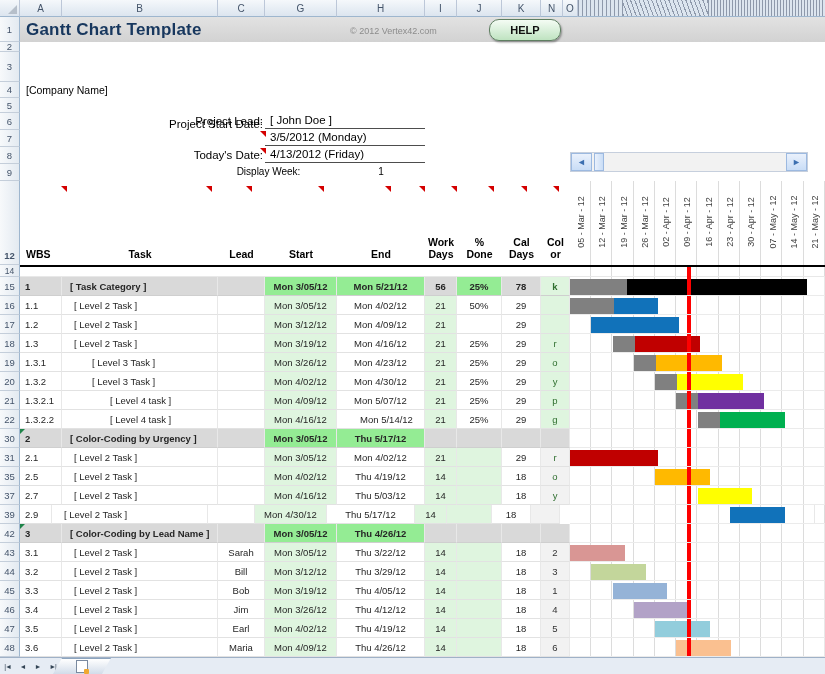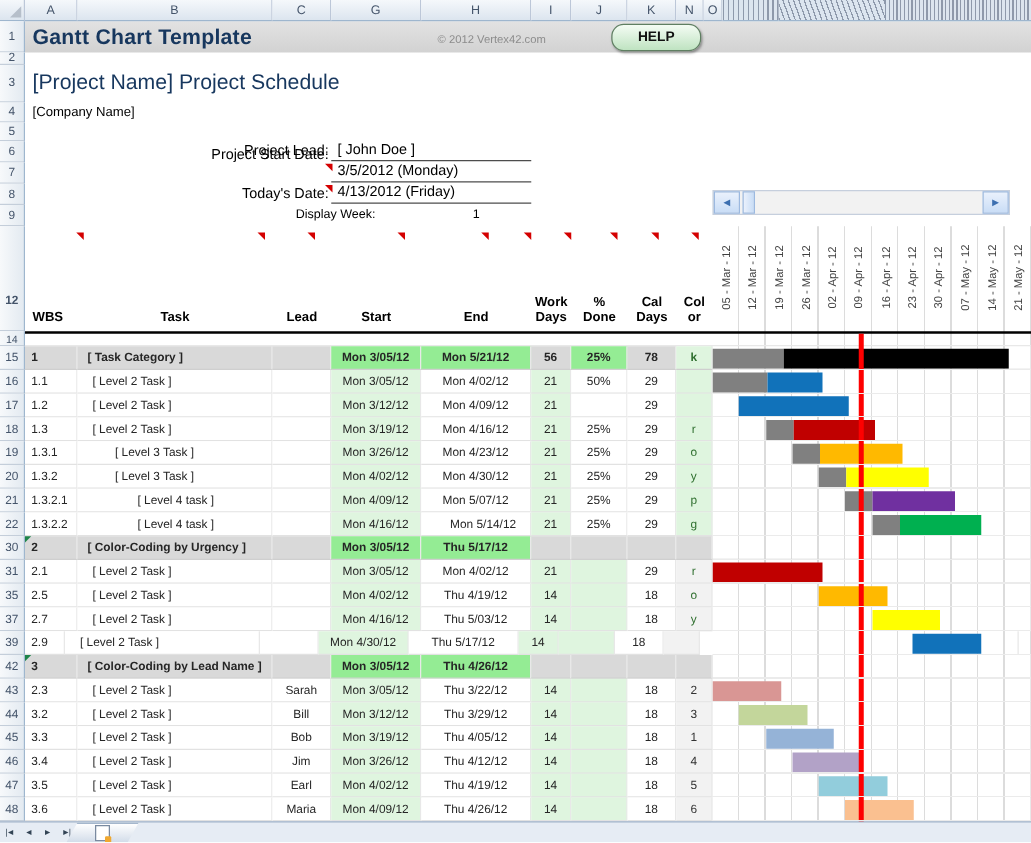--- a/index.html
+++ b/index.html
@@ -104,21 +104,21 @@
   <div id="gutter" class="abs">
       <div class="gcellnum" style="height: 25px;">1</div>
       <div class="gcellnum" style="height: 10px;">2</div>
       <div class="gcellnum" style="height: 30px;">3</div>
       <div class="gcellnum" style="height: 16px;">4</div>
       <div class="gcellnum" style="height: 15px;">5</div>
       <div class="gcellnum" style="height: 17px;">6</div>
       <div class="gcellnum" style="height: 17px;">7</div>
       <div class="gcellnum" style="height: 17px;">8</div>
       <div class="gcellnum" style="height: 17px;">9</div>
-      <div class="gcellnum" style="height: 84px; align-items: flex-end; padding-bottom: 18px; font-weight: bold;">12</div>
+      <div class="gcellnum" style="height: 84px; align-items: flex-end; padding-bottom: 3px; font-weight: bold;">12</div>
       <div class="gcellnum" style="height: 12px; font-size: 8.5px;">14</div>
       <div class="gcellnum" style="height: 19px;">15</div>
       <div class="gcellnum" style="height: 19px;">16</div>
       <div class="gcellnum" style="height: 19px;">17</div>
       <div class="gcellnum" style="height: 19px;">18</div>
       <div class="gcellnum" style="height: 19px;">19</div>
       <div class="gcellnum" style="height: 19px;">20</div>
       <div class="gcellnum" style="height: 19px;">21</div>
       <div class="gcellnum" style="height: 19px;">22</div>
       <div class="gcellnum" style="height: 19px;">30</div>
@@ -133,21 +133,20 @@
       <div class="gcellnum" style="height: 19px;">46</div>
       <div class="gcellnum" style="height: 19px;">47</div>
       <div class="gcellnum" style="height: 19px;">48</div>
     </div>
 
   <div id="titleband" class="abs"></div>
   <div id="apptitle" class="abs">Gantt Chart Template</div>
   <div id="copyright" class="abs">© 2012 Vertex42.com</div>
   <div id="helpbtn" class="abs">HELP</div>
 
-  <div id="schedtitle" class="abs">[Project Name] Project Schedule</div>
   <div id="company" class="abs">[Company Name]</div>
   <div id="fields">
       <div class="abs fldlabel" style="top: 113px;">Project Lead:</div>
       <div class="abs fldvalue" style="top: 113px;">[ John Doe ]</div>
       <div class="abs fldlabel" style="top: 116px;">Project Start Date:</div>
       <div class="abs fldvalue" style="top: 130px;">3/5/2012 (Monday)</div>
       <div class="abs redtri" style="left: 260px; top: 131px;"></div>
       <div class="abs fldlabel" style="top: 147px;">Today's Date:</div>
       <div class="abs fldvalue" style="top: 147px;">4/13/2012 (Friday)</div>
       <div class="abs redtri" style="left: 260px; top: 148px;"></div>
@@ -195,21 +194,21 @@
         <span>07 - May - 12</span>
       </div>
       <div class="abs wklabel" style="left: 782.5px;">
         <span>14 - May - 12</span>
       </div>
       <div class="abs wklabel" style="left: 803.75px;">
         <span>21 - May - 12</span>
       </div>
     </div>
   <div id="tableheaders">
-      <div class="abs th" style="left: 8px; width: 42px; justify-content: flex-start; padding-left: 18px;">WBS</div>
+      <div class="abs th" style="left: 20px; width: 42px; justify-content: flex-start; padding-left: 6px;">WBS</div>
       <div class="abs th" style="left: 62px; width: 156px;">Task</div>
       <div class="abs th" style="left: 218px; width: 47px;">Lead</div>
       <div class="abs th" style="left: 265px; width: 72px;">Start</div>
       <div class="abs th" style="left: 337px; width: 88px;">End</div>
       <div class="abs th" style="left: 425px; width: 32px;">Work<br>Days</div>
       <div class="abs th" style="left: 457px; width: 45px;">%<br>Done</div>
       <div class="abs th" style="left: 502px; width: 39px;">Cal<br>Days</div>
       <div class="abs th" style="left: 541px; width: 29px;">Col<br>or</div>
     </div>
   <div id="hdrborder" class="abs"></div>
@@ -423,21 +422,21 @@
         <div class="cell center" style="width: 72px; background: rgb(148, 236, 148);">Mon 3/05/12</div>
         <div class="cell center" style="width: 88px; background: rgb(148, 236, 148);">Thu 4/26/12</div>
         <div class="cell center" style="width: 32px; background: rgb(217, 217, 217);"></div>
         <div class="cell center" style="width: 45px; background: rgb(217, 217, 217);"></div>
         <div class="cell center" style="width: 39px; background: rgb(217, 217, 217);"></div>
         <div class="cell center" style="width: 29px; background: rgb(217, 217, 217);"></div>
         <div class="cell gantt" style="width: 255px;"></div>
         <div class="errtri" style="position: absolute; left: 0px; top: 0px;"></div>
       </div>
       <div class="abs row" style="top: 543px;">
-        <div class="cell" style="width: 42px; background: rgb(255, 255, 255); padding-left: 5px;">2.3</div>
+        <div class="cell" style="width: 42px; background: rgb(255, 255, 255); padding-left: 5px;">3.1</div>
         <div class="cell" style="width: 156px; background: rgb(255, 255, 255); padding-left: 12px;">[ Level 2 Task ]</div>
         <div class="cell center" style="width: 47px; background: rgb(255, 255, 255);">Sarah</div>
         <div class="cell center" style="width: 72px; background: rgb(223, 245, 223);">Mon 3/05/12</div>
         <div class="cell center" style="width: 88px; background: rgb(255, 255, 255);">Thu 3/22/12</div>
         <div class="cell center" style="width: 32px; background: rgb(223, 245, 223);">14</div>
         <div class="cell center" style="width: 45px; background: rgb(223, 245, 223);"></div>
         <div class="cell center" style="width: 39px; background: rgb(255, 255, 255);">18</div>
         <div class="cell center" style="width: 29px; background: rgb(242, 242, 242); color: rgb(51, 51, 51);">2</div>
         <div class="cell gantt" style="width: 255px;">
           <div class="bar" style="left: 0px; width: 54.6125px; background: rgb(217, 150, 148);"></div>

